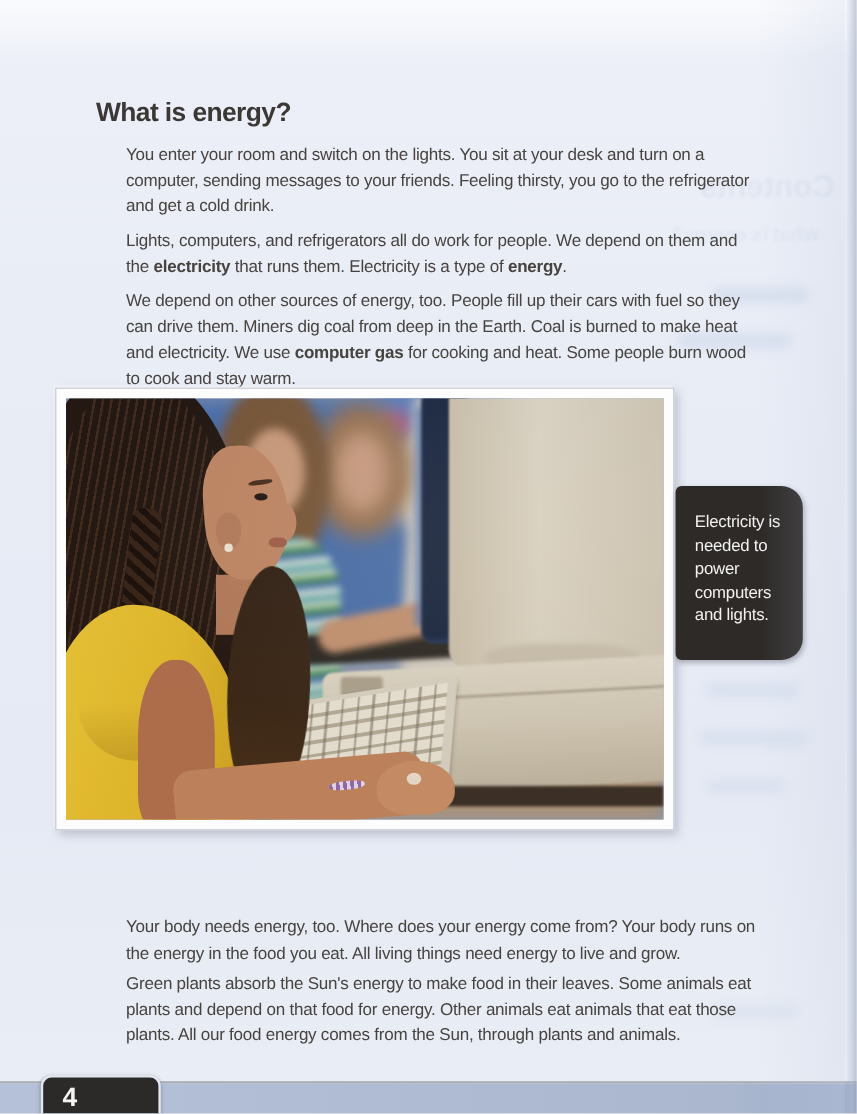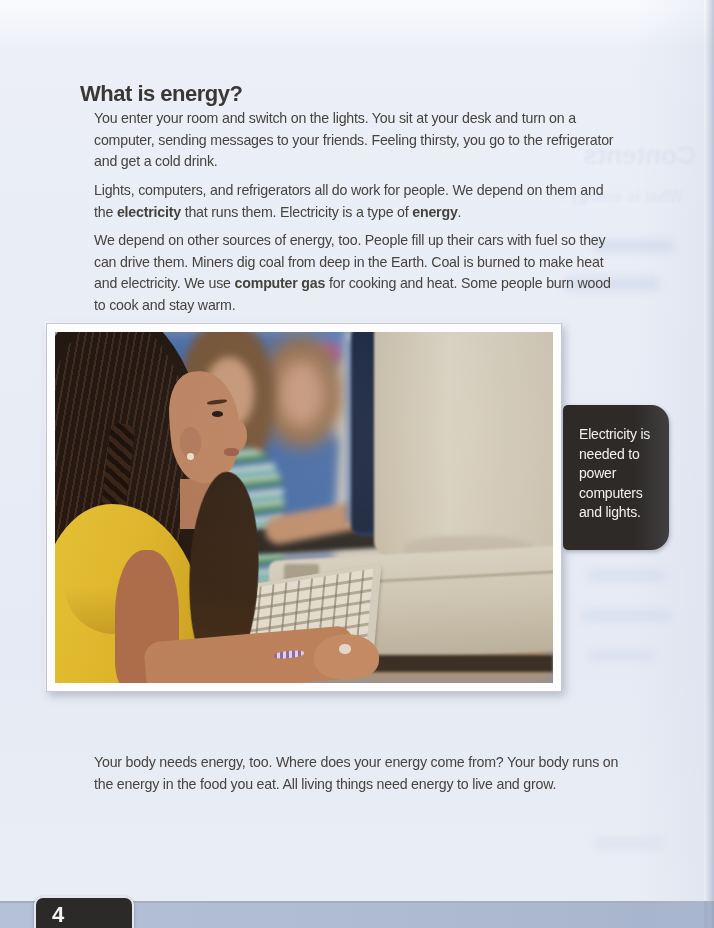--- a/index.html
+++ b/index.html
@@ -23,21 +23,21 @@
   .ghost{position:absolute;transform:scaleX(-1);color:#7e97c4;filter:blur(1.5px);
     font-weight:bold;pointer-events:none;}
   .ghost-1{right:18px;top:140px;font-size:26px;opacity:.10;}
   .ghost-2{right:30px;top:188px;font-size:16px;opacity:.09;}
   .smudge{position:absolute;background:#c2cfe6;filter:blur(5px);opacity:.5;border-radius:4px;}
 
   
   .title{position:absolute;left:80px;top:66px;font-size:22px;font-weight:bold;
     color:#3a3734;letter-spacing:-.5px;}
   .body-p{position:absolute;left:90px;width:528px;font-size:14.2px;line-height:21.5px;
-    color:#47433f;letter-spacing:-.2px;margin:4px;}
+    color:#47433f;letter-spacing:-.2px;margin:15px;}
   .p1{top:104px;}
   .p2{top:176px;}
   .p3{top:226px;}
   .bold{font-weight:bold;}
   .section-h{position:absolute;left:80px;top:720px;font-size:21px;font-weight:bold;
     color:#3a3734;letter-spacing:-.3px;}
   .p4{top:748px;}
   .p5{top:795px;}
 
   
@@ -215,20 +215,21 @@
 
       <div class="ph ph-tint"></div>
     </div>
   </div>
 
   <div class="caption-box">
     <div class="caption-text">Electricity is needed to power computers and lights.</div>
   </div>
 
   <p class="body-p p4">Your body needs energy, too. Where does your energy come from? Your body runs on the energy in the food you eat. All living things need energy to live and grow.</p>
+  <p class="body-p p5">Green plants absorb the Sun's energy to make food in their leaves. Some animals eat plants and depend on that food for energy. Other animals eat animals that eat those plants. All our food energy comes from the Sun, through plants and animals.</p>
 
   <div class="footer-line"></div>
   <div class="footer-strip" style="background: linear-gradient(90deg, rgb(181, 193, 216) 0%, rgb(170, 183, 207) 85%, rgb(159, 173, 200) 100%);"></div>
 
   <div class="pagenum-box">
     <div class="pagenum">4</div>
   </div>
 
   <div class="page-curl"></div>
   <div class="right-edge"></div>

